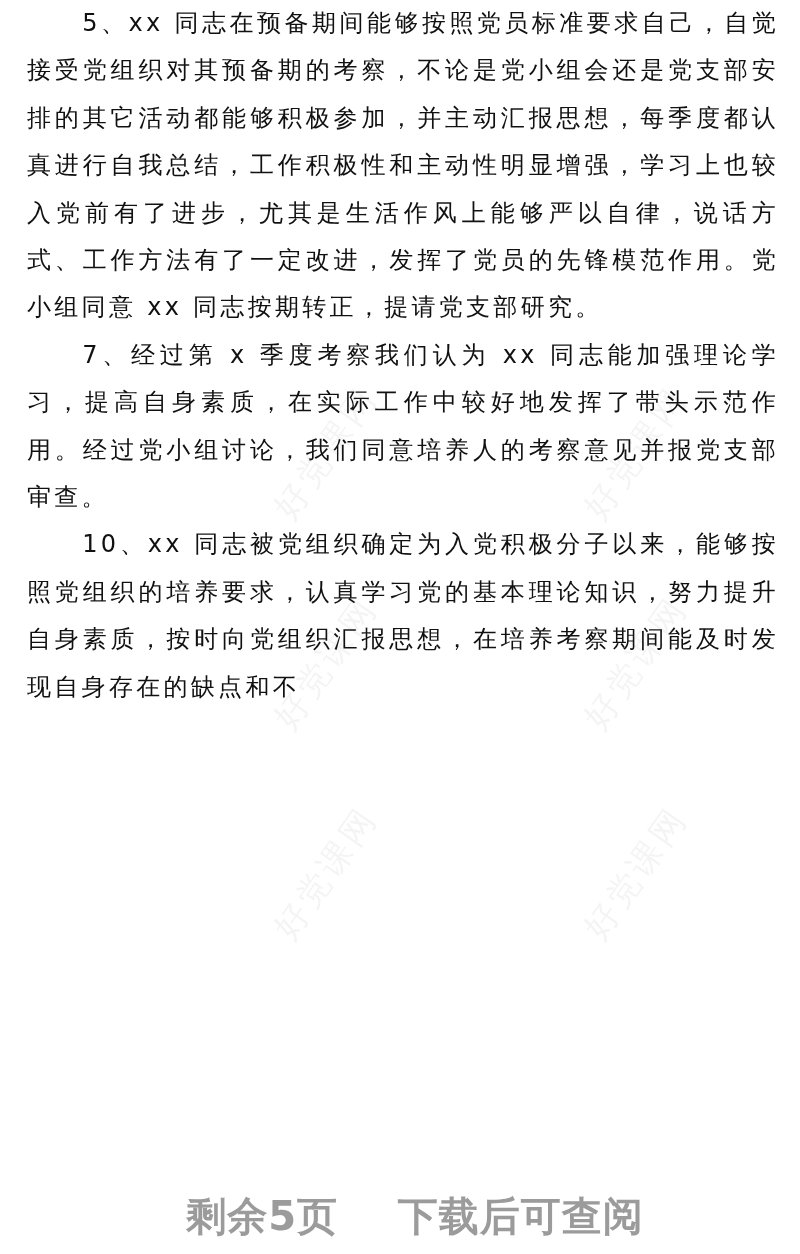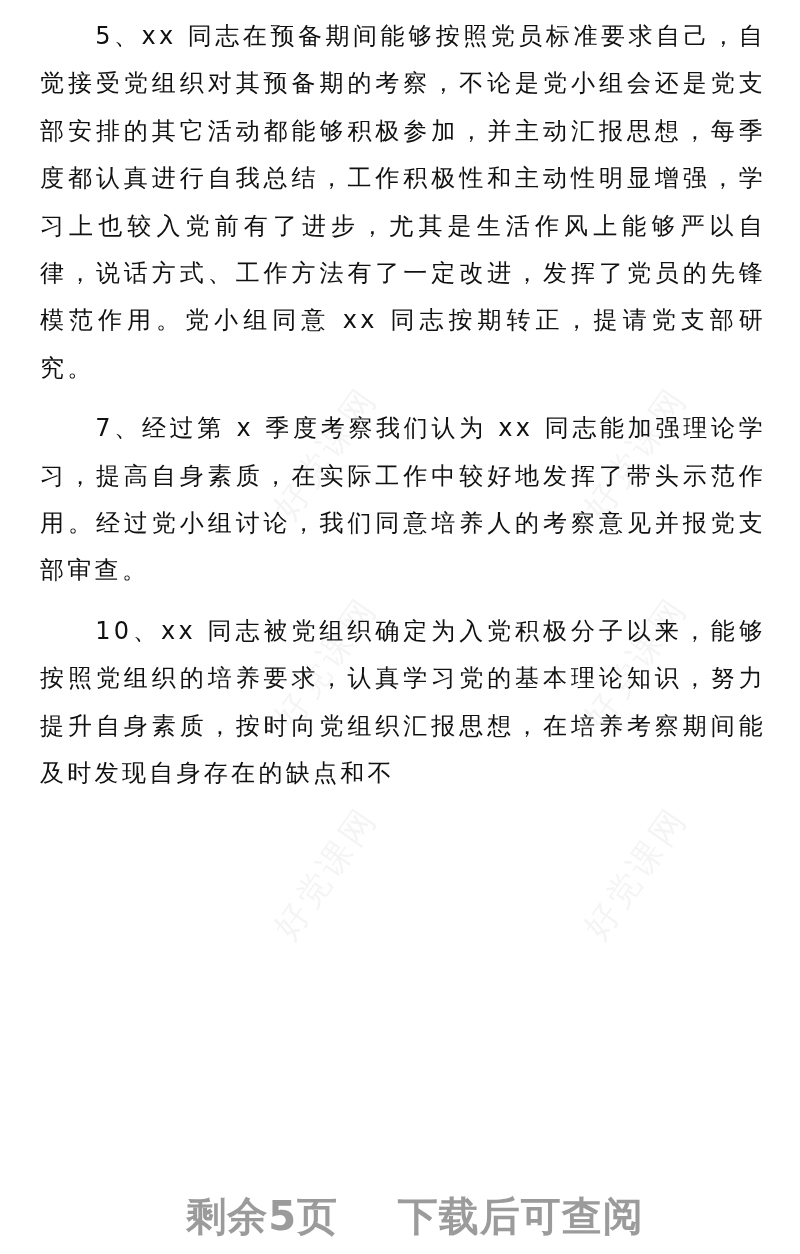--- a/index.html
+++ b/index.html
@@ -15,21 +15,21 @@
     font-family: "DejaVu Sans", "Liberation Sans", sans-serif;
     color: #111111;
   }
   .page {
     position: absolute;
     left: 27px;
     top: 0px;
     width: 752px;
   }
   .para {
-    margin: 13px;
+    margin: 0;
     font-size: 24px;
     line-height: 47.4px;
     letter-spacing: 3.3px;
     text-align: justify;
     text-justify: inter-character;
     text-indent: 2.3em;
     word-break: break-all;
   }
   .para + .para {
     margin-top: 0;

